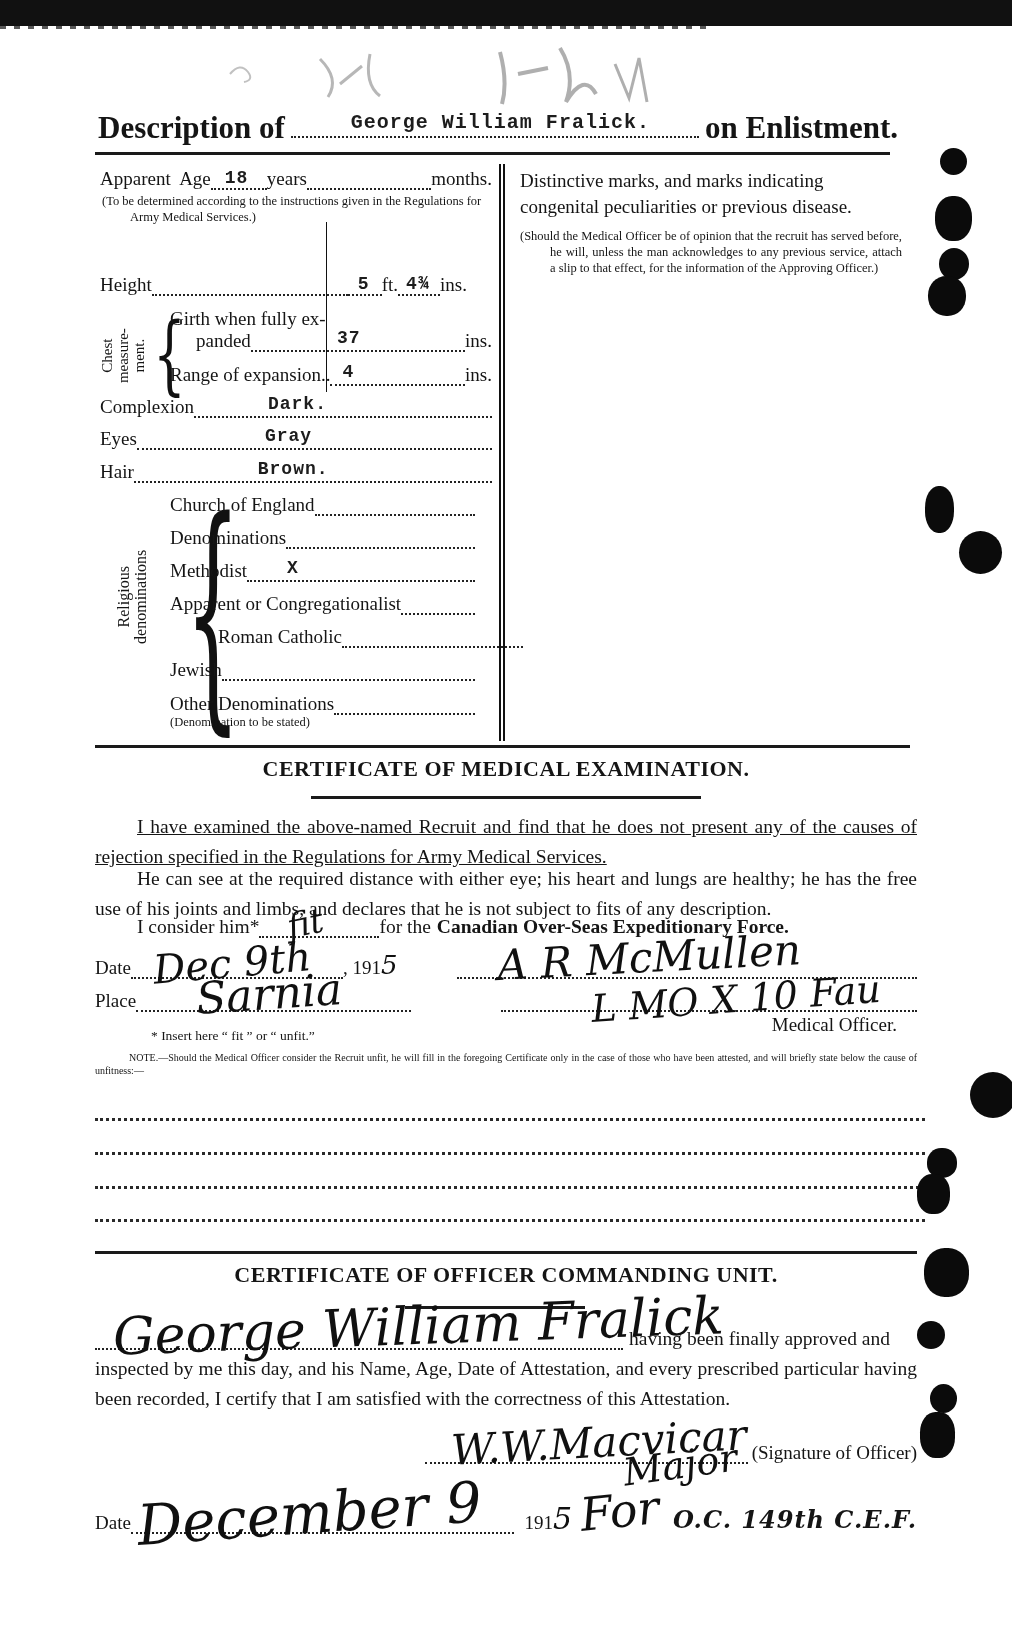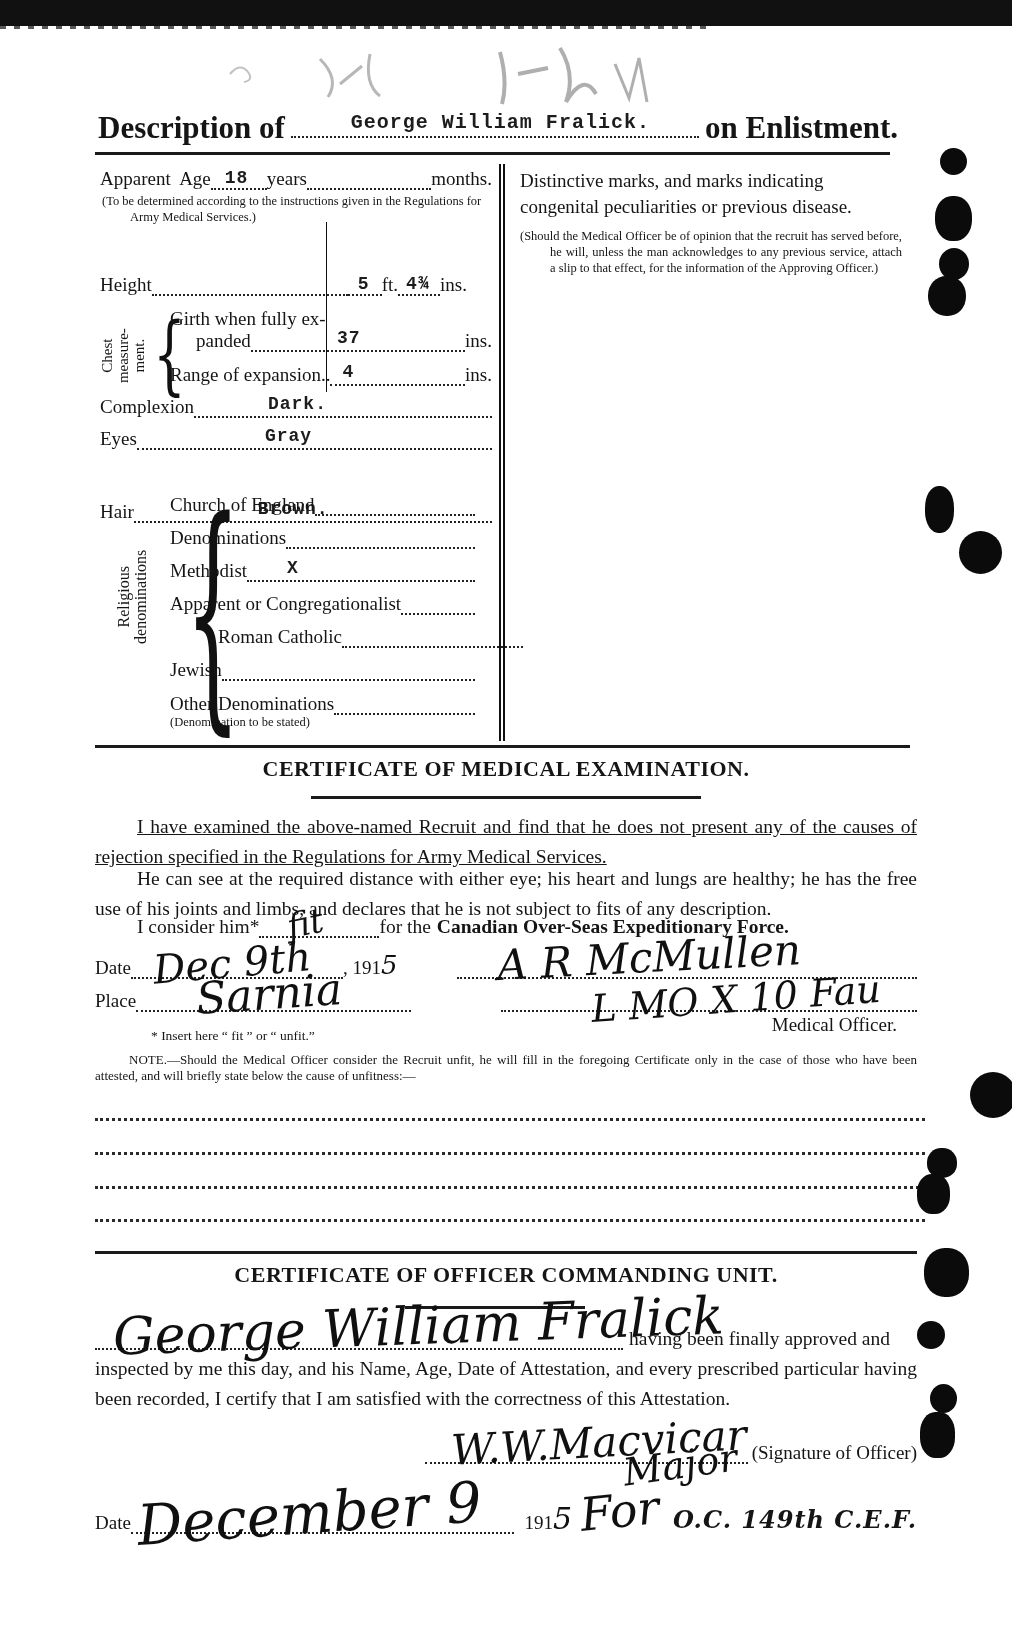--- a/index.html
+++ b/index.html
@@ -122,21 +122,21 @@
       <span class="fill">
         <span class="over typed" style="left:74px;bottom:2px;">Dark.</span>
       </span>
     </div>
     <div class="row printed" style="left:2px;top:266px;width:392px;">
       <span>Eyes</span>
       <span class="fill">
         <span class="over typed" style="left:128px;bottom:2px;">Gray</span>
       </span>
     </div>
-    <div class="row printed" style="left:2px;top:299px;width:392px;margin-top:40px;">
+    <div class="row printed" style="left:2px;top:299px;width:392px;">
       <span>Hair</span>
       <span class="fill">
         <span class="over typed" style="left:124px;bottom:2px;">Brown.</span>
       </span>
     </div>
 
     <div style="position:absolute;left:0;top:318px;width:400px;height:262px;">
       <div class="rot" style="left:-40px;top:100px;width:150px;font-size:16px;">
         <span>Religious denominations</span>
       </div>
@@ -228,21 +228,21 @@
         <span class="over hand" style="left:60px;bottom:-6px;font-size:44px;transform:rotate(-4deg);">Sarnia</span>
       </span>
       <span class="fill" style="max-width:90px;border-bottom:none;"></span>
       <span class="fill">
         <span class="over hand" style="left:90px;bottom:-8px;font-size:38px;transform:rotate(-4deg);">L MO X 10 Fau</span>
       </span>
     </div>
     <div class="printed" style="position:absolute;right:20px;top:258px;">Medical Officer.</div>
 
     <div class="smallprint" style="position:absolute;left:56px;top:272px;font-size:13.5px;">* Insert here “ fit ” or “ unfit.”</div>
-    <div class="smallprint" style="position:absolute;left:0;top:296px;width:822px;text-align:justify;padding-left:0;text-indent:34px;font-size:13px;">NOTE.—Should the Medical Officer consider the Recruit unfit, he will fill in the foregoing Certificate only in the case of those who have been attested, and will briefly state below the cause of unfitness:—</div>
+    <div class="smallprint" style="position:absolute;left:0;top:296px;width:822px;text-align:justify;padding-left:0;text-indent:34px;font-size:10px;">NOTE.—Should the Medical Officer consider the Recruit unfit, he will fill in the foregoing Certificate only in the case of those who have been attested, and will briefly state below the cause of unfitness:—</div>
 
     <div class="dotline" style="top:362px;"></div>
     <div class="dotline" style="top:396px;"></div>
     <div class="dotline" style="top:430px;"></div>
     <div class="dotline" style="top:463px;"></div>
   </div>
 
   <div class="rule" style="left:95px;top:1251px;width:822px;"></div>
 
   <div class="sect" style="top:1262px;height:300px;">

